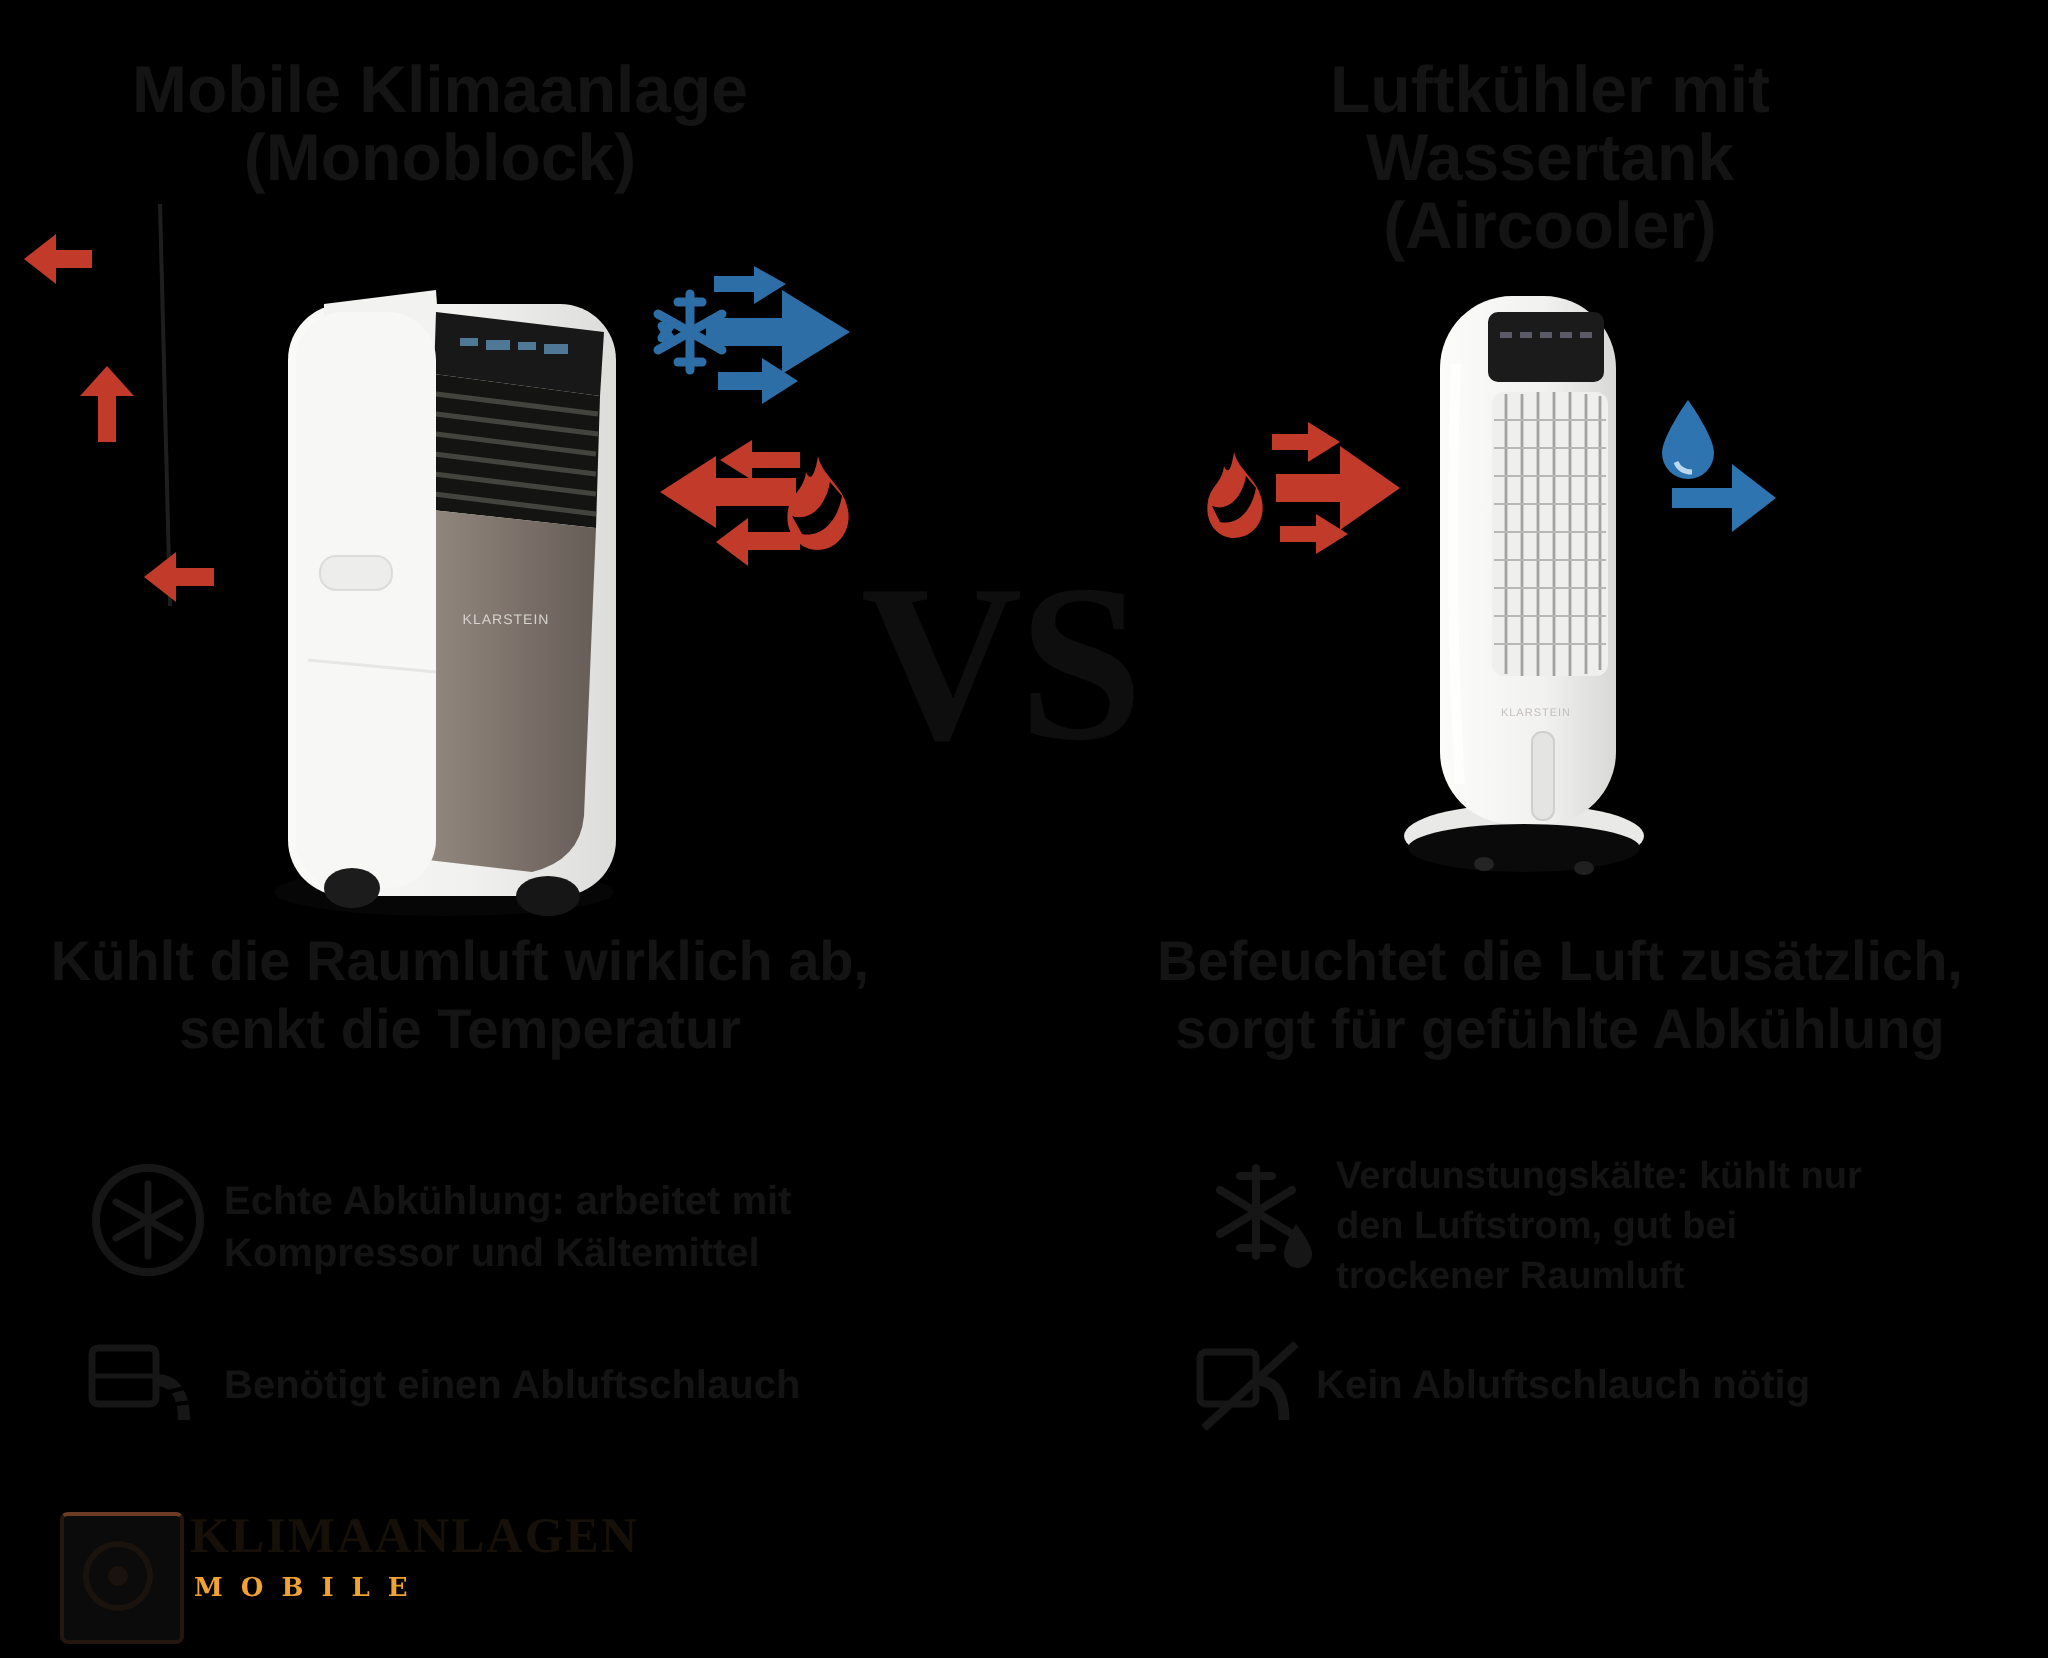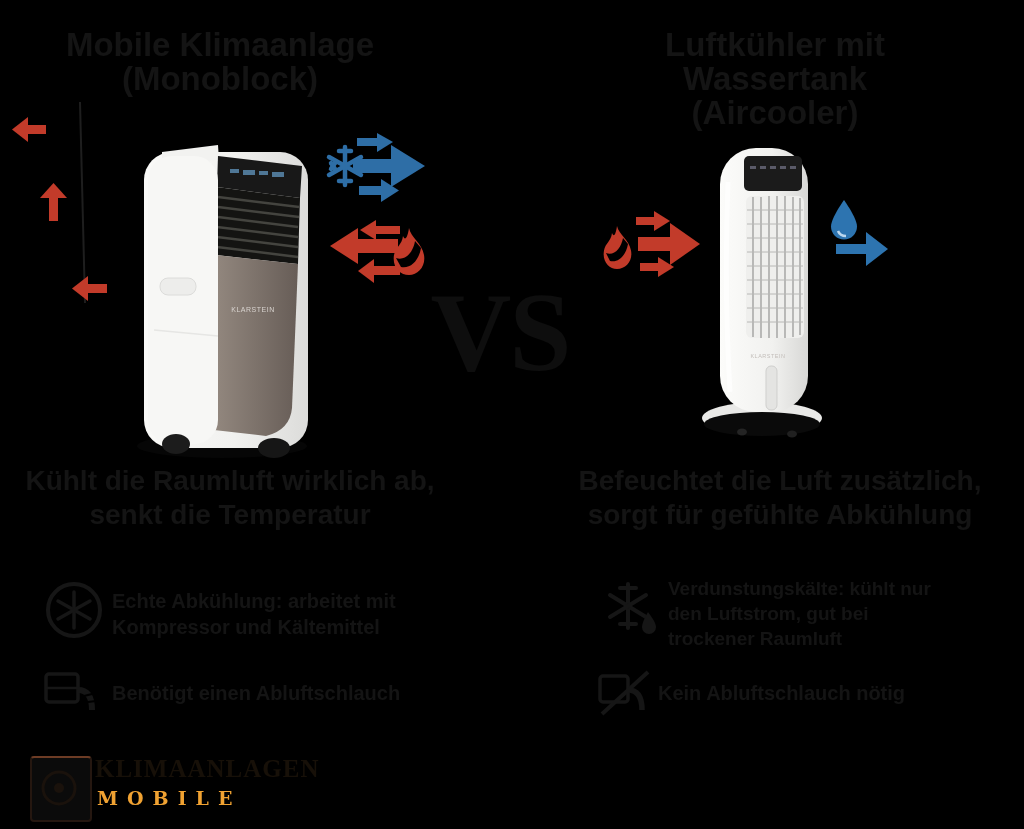--- a/index.html
+++ b/index.html
@@ -14,21 +14,21 @@
   #vs{left:415px;top:268px;width:170px;text-align:center;
       font-family:"Liberation Serif", serif;font-weight:bold;font-size:112px;
       color:#0e0e0e;letter-spacing:-2px;}
   #left-title{left:40px;top:28px;width:360px;}
   #right-title{left:590px;top:28px;width:370px;}
   #left-heading{left:18px;top:464px;width:424px;}
   #right-heading{left:552px;top:464px;width:456px;}
   #logo-brand{left:95px;top:755px;width:220px;font-family:"Liberation Serif", serif;
       font-size:25px;font-weight:bold;color:#171008;letter-spacing:1px;}
   #logo-sub{left:97px;top:787px;width:220px;font-family:"DejaVu Serif", serif;
-      font-size:19px;font-weight:bold;color:#f0a232;letter-spacing:9px;}
+      font-size:13px;font-weight:bold;color:#f0a232;letter-spacing:9px;}
   #logo-box{left:30px;top:756px;width:58px;height:62px;background:#0b0b0b;
       border:2px solid rgba(60,35,22,0.55);border-top-color:rgba(120,66,40,0.9);
       border-radius:4px;}
   svg{display:block;}
 </style>
 </head>
 <body>
 
 <div class="abs title dark-text" id="left-title">
   <div>Mobile Klimaanlage</div>

